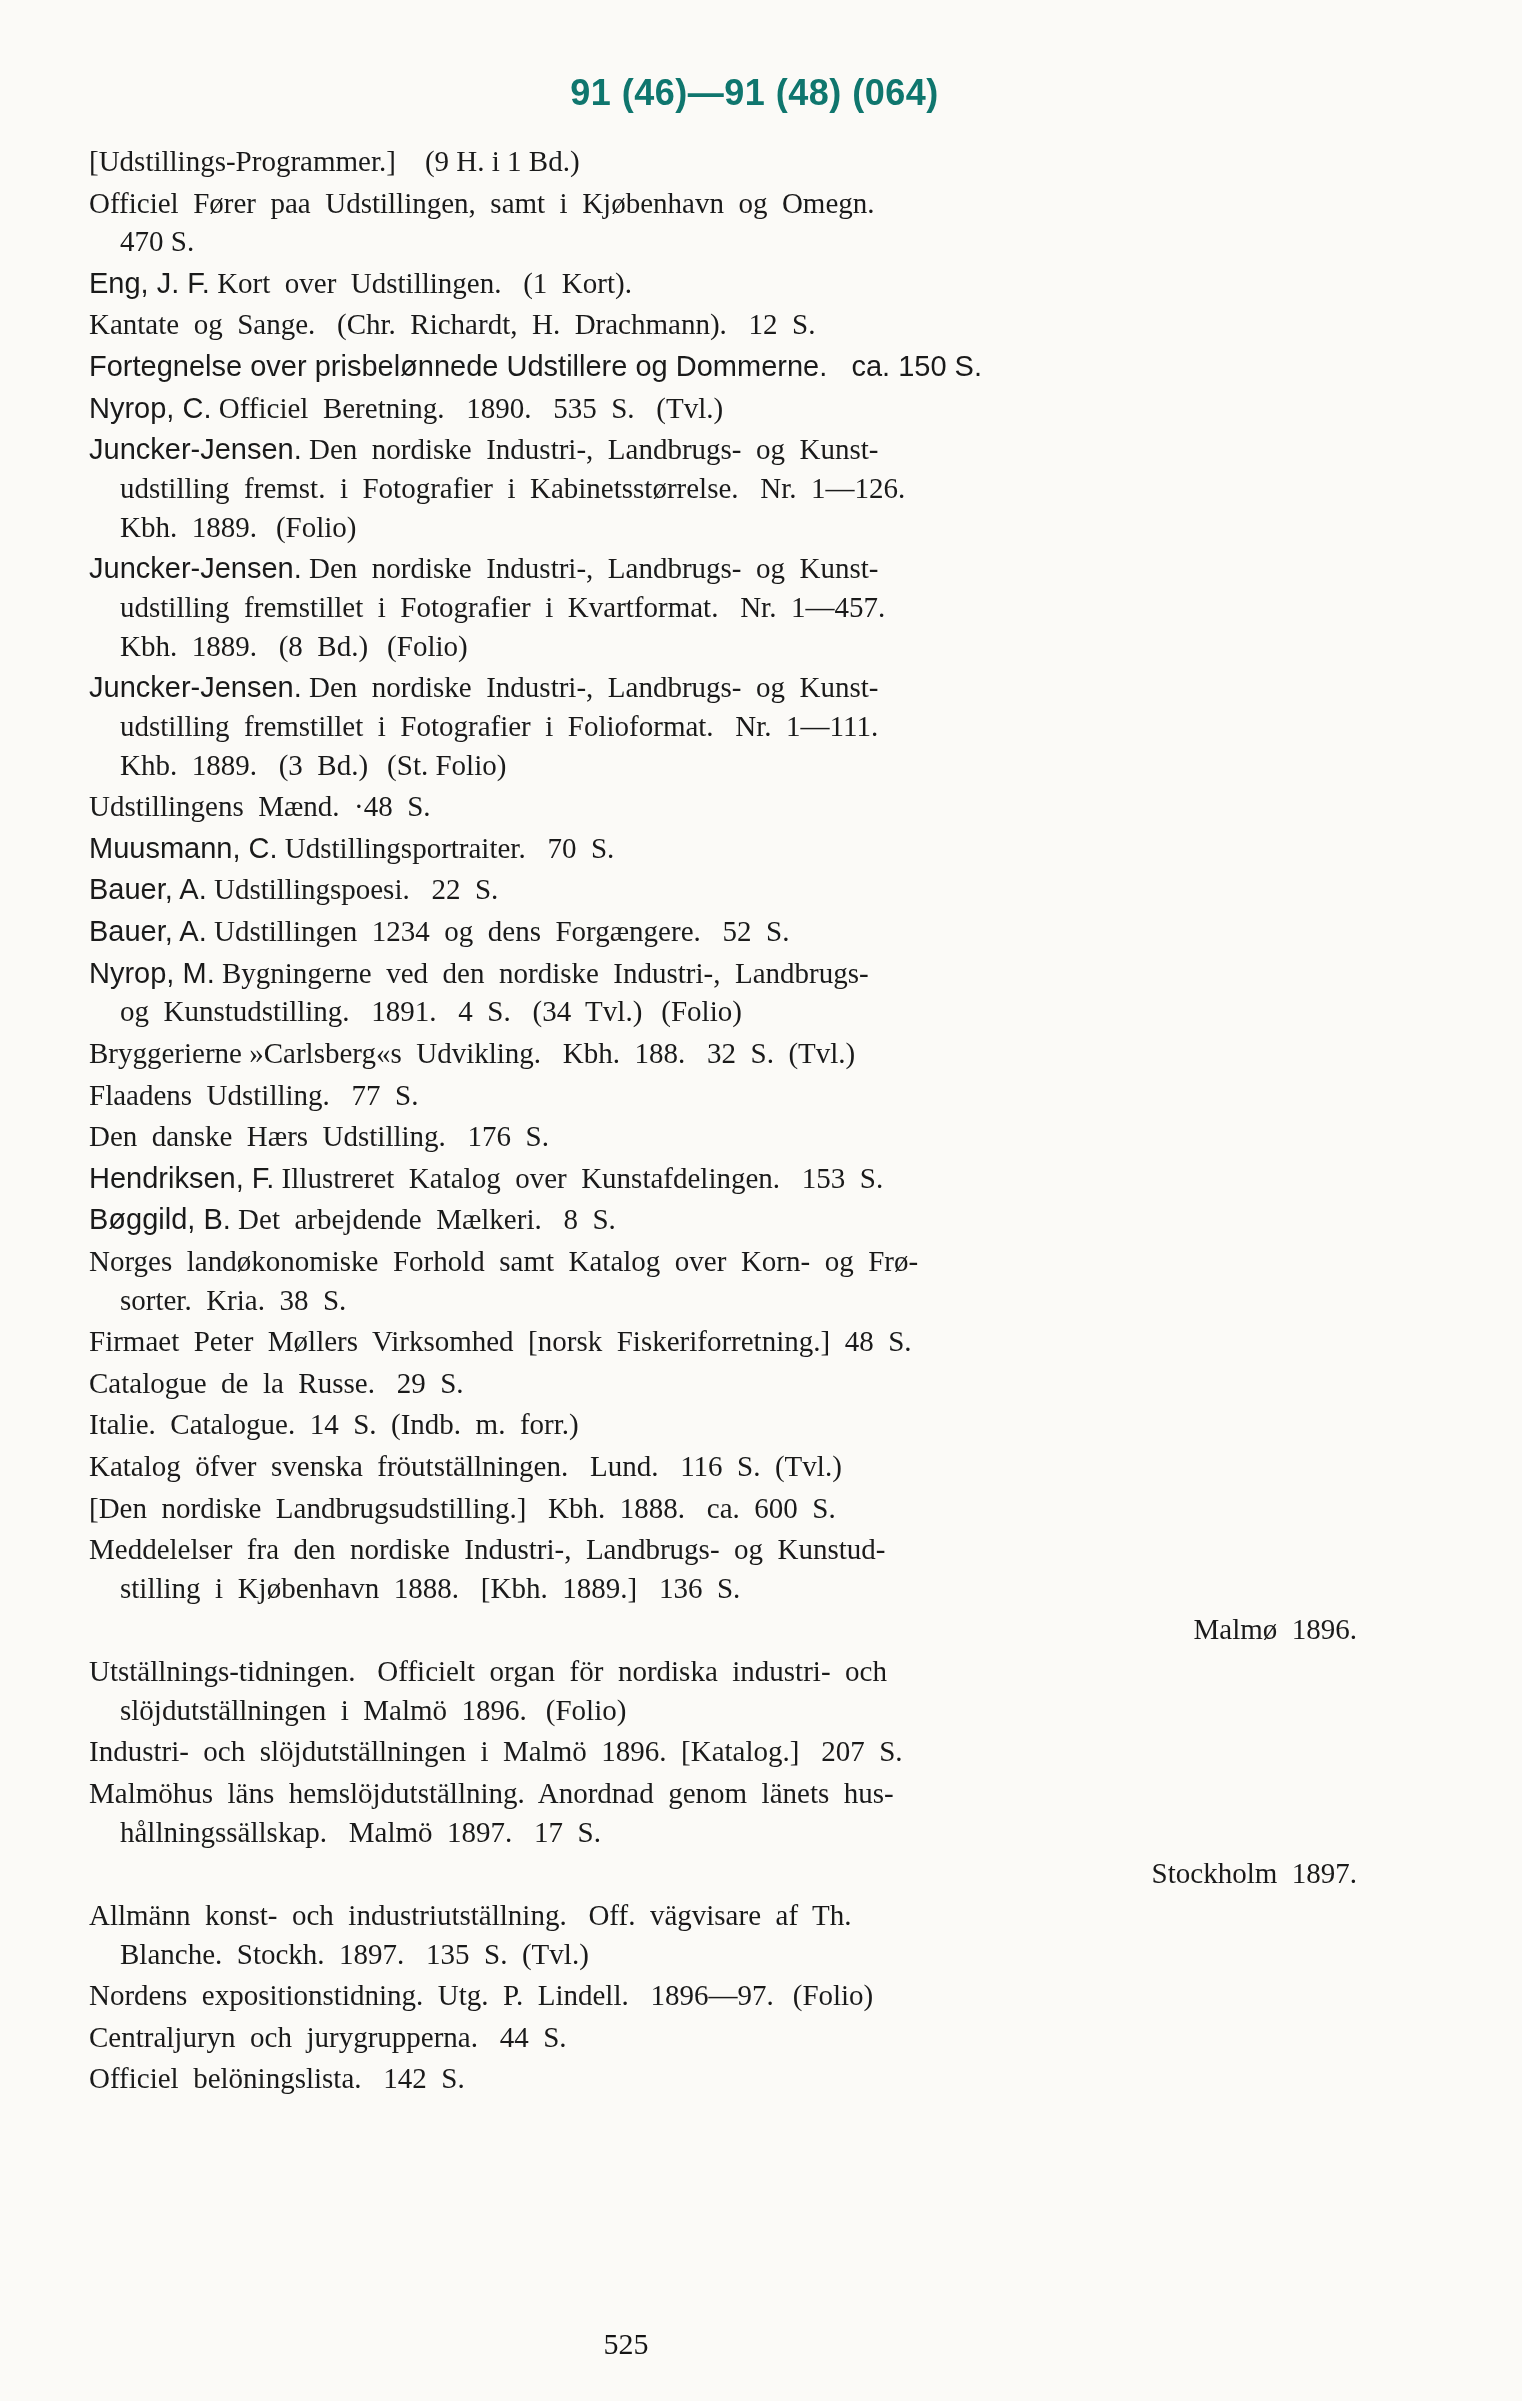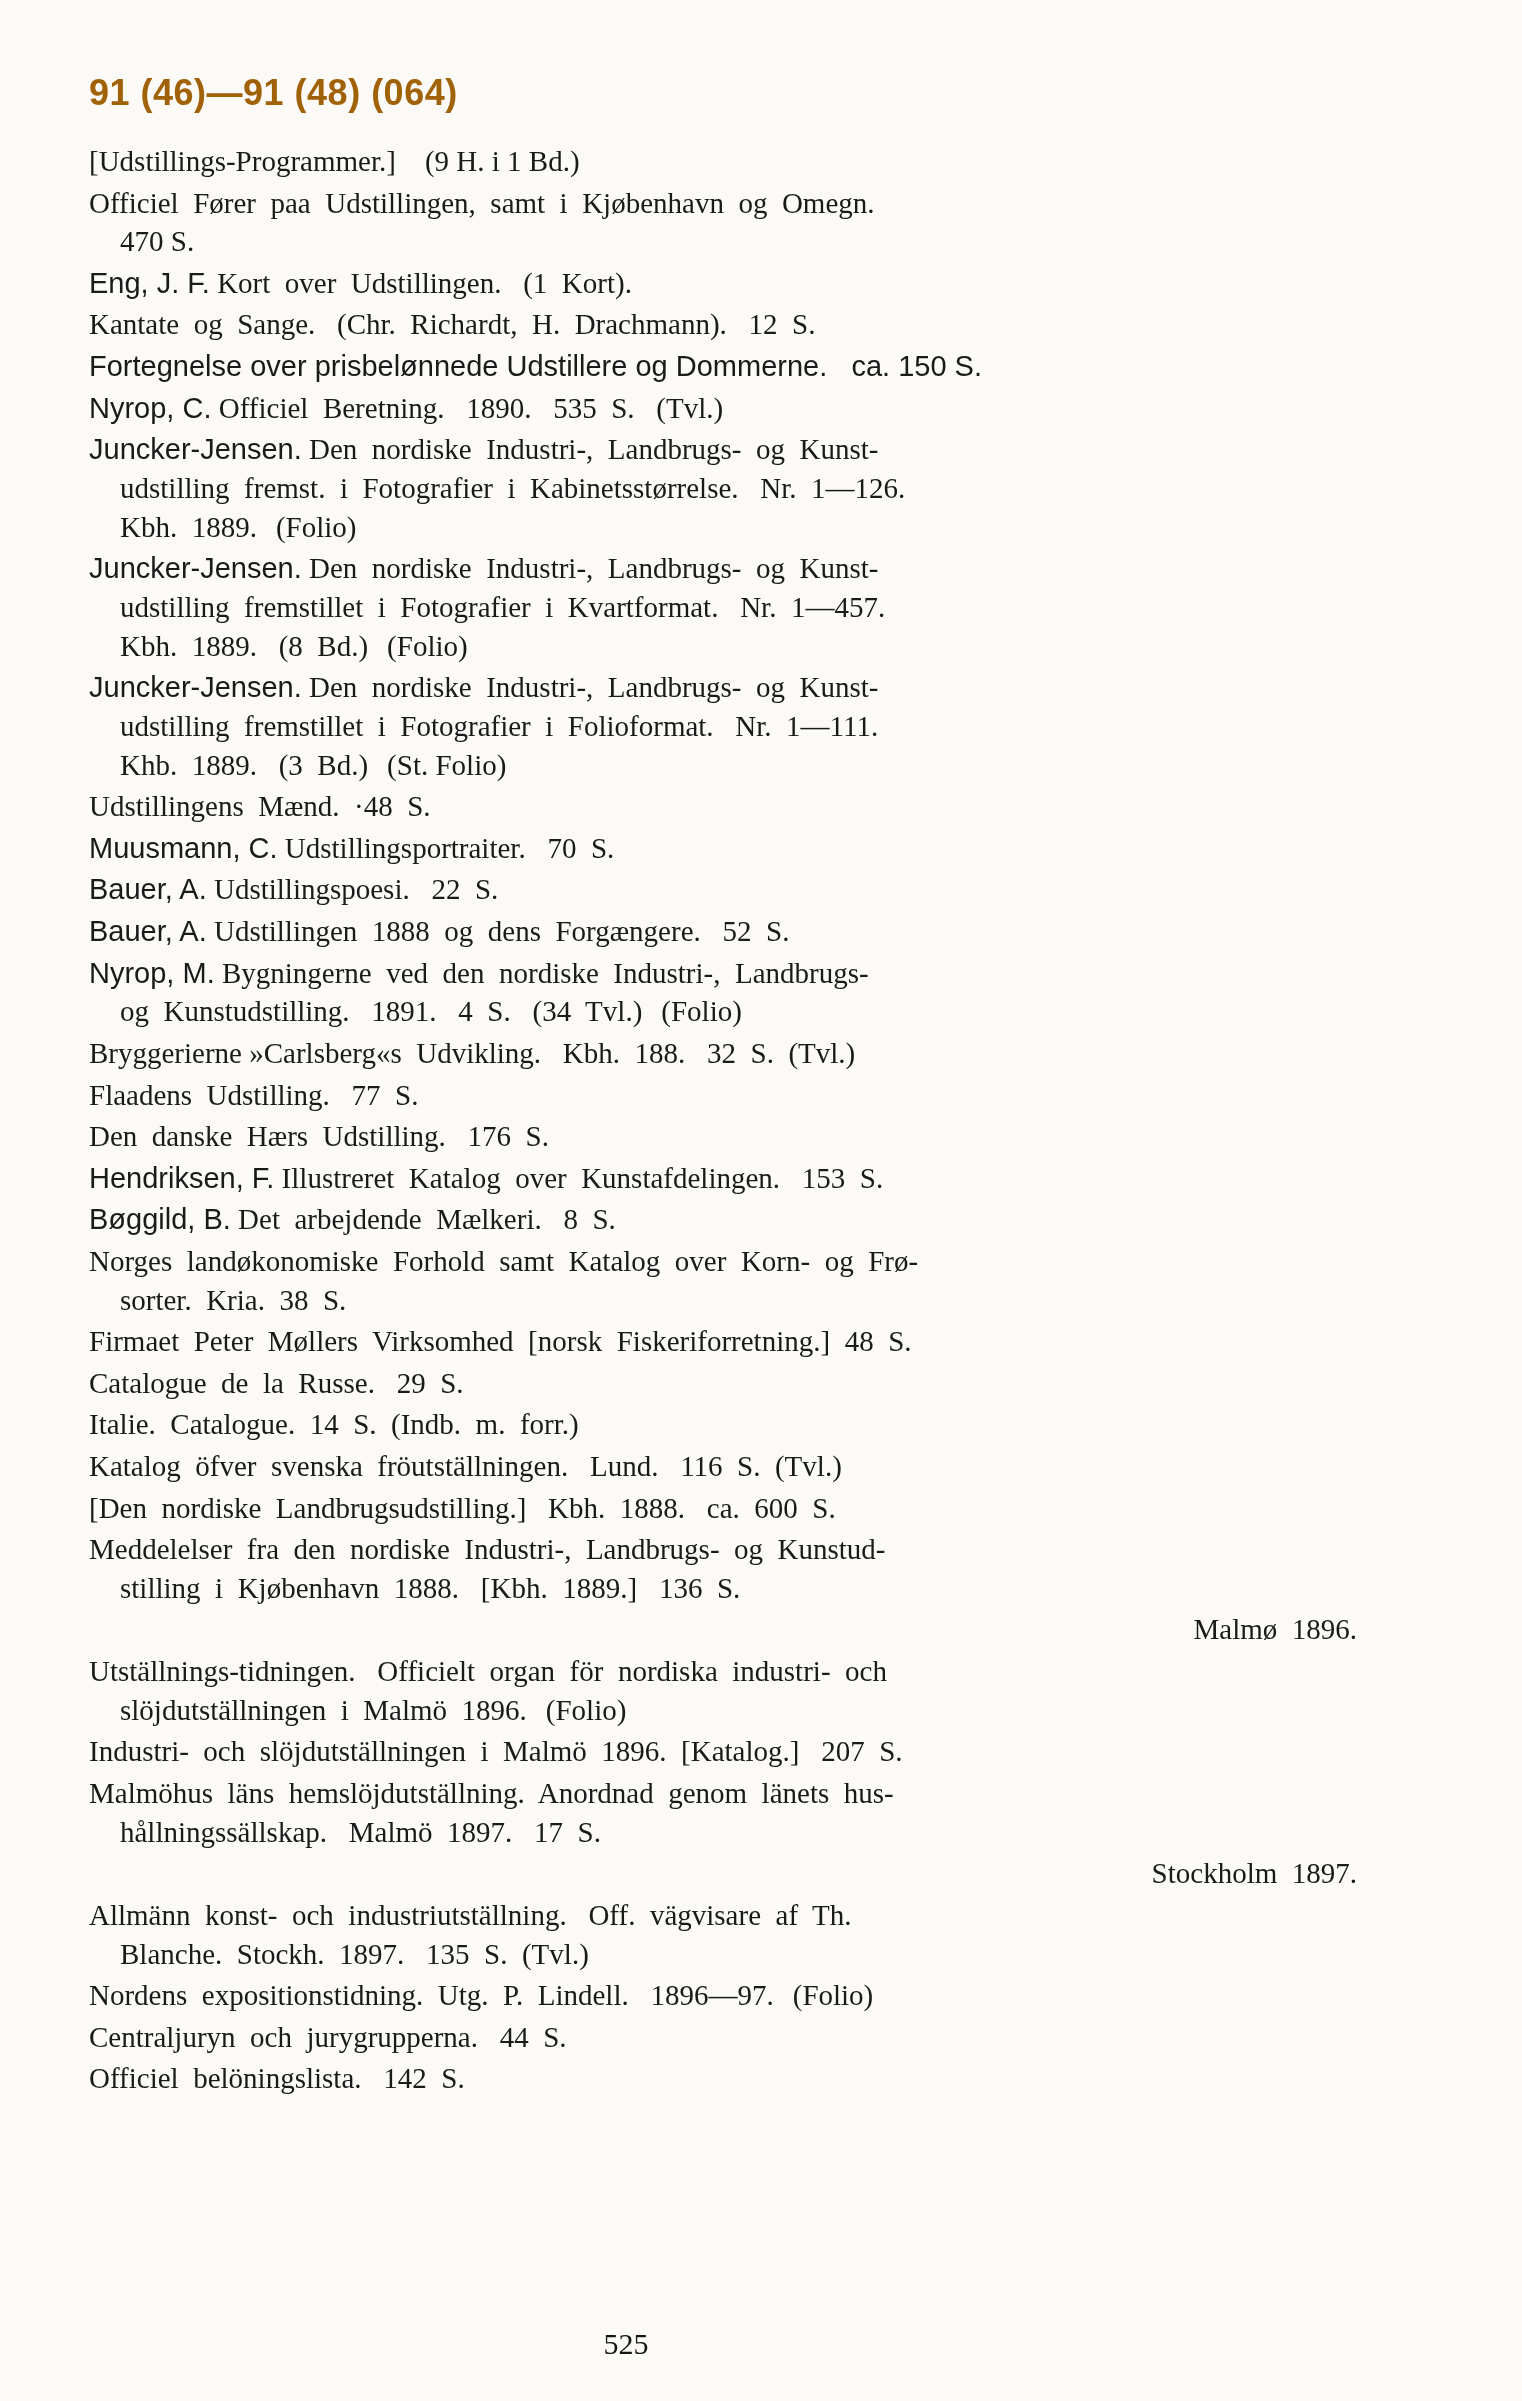--- a/index.html
+++ b/index.html
@@ -26,27 +26,27 @@
     height: 2498px;
     background: #fbfaf7;
   }
   .content {
     position: absolute;
     left: 89px;
     top: 72px;
     width: 1350px;
   }
   .header {
-    text-align: left;
+    text-align: center;
     font-family: "Liberation Sans", sans-serif;
     font-weight: bold;
     font-size: 36px;
     letter-spacing: 0.5px;
     margin: 0 19px 28px 0;
-    color: #a16207;
+    color: #0f766e;
   }
   .entries {
     font-size: 29px;
     line-height: 1.335;
   }
   .entry {
     margin: 0 0 2.9px 0;
     text-indent: 0;
   }
   .entry .line {
@@ -134,21 +134,21 @@
         <div class="entry">
           <span class="line">Udstillingens  Mænd.  ·48  S.</span>
         </div>
         <div class="entry">
           <span class="line"><span class="author">Muusmann, C.</span><span> Udstillingsportraiter.   70  S.</span></span>
         </div>
         <div class="entry">
           <span class="line"><span class="author">Bauer, A.</span><span> Udstillingspoesi.   22  S.</span></span>
         </div>
         <div class="entry">
-          <span class="line"><span class="author">Bauer, A.</span><span> Udstillingen  1888  og  dens  Forgængere.   52  S.</span></span>
+          <span class="line"><span class="author">Bauer, A.</span><span> Udstillingen  1234  og  dens  Forgængere.   52  S.</span></span>
         </div>
         <div class="entry">
           <span class="line"><span class="author">Nyrop, M.</span><span> Bygningerne  ved  den  nordiske  Industri-,  Landbrugs-</span></span>
           <span class="line indent1 row"><span>og  Kunstudstilling.   1891.   4  S.   (34  Tvl.)</span><span class="tailnote folio-pad">(Folio)</span></span>
         </div>
         <div class="entry">
           <span class="line">Bryggerierne »Carlsberg«s  Udvikling.   Kbh.  188.   32  S.  (Tvl.)</span>
         </div>
         <div class="entry">
           <span class="line">Flaadens  Udstilling.   77  S.</span>

